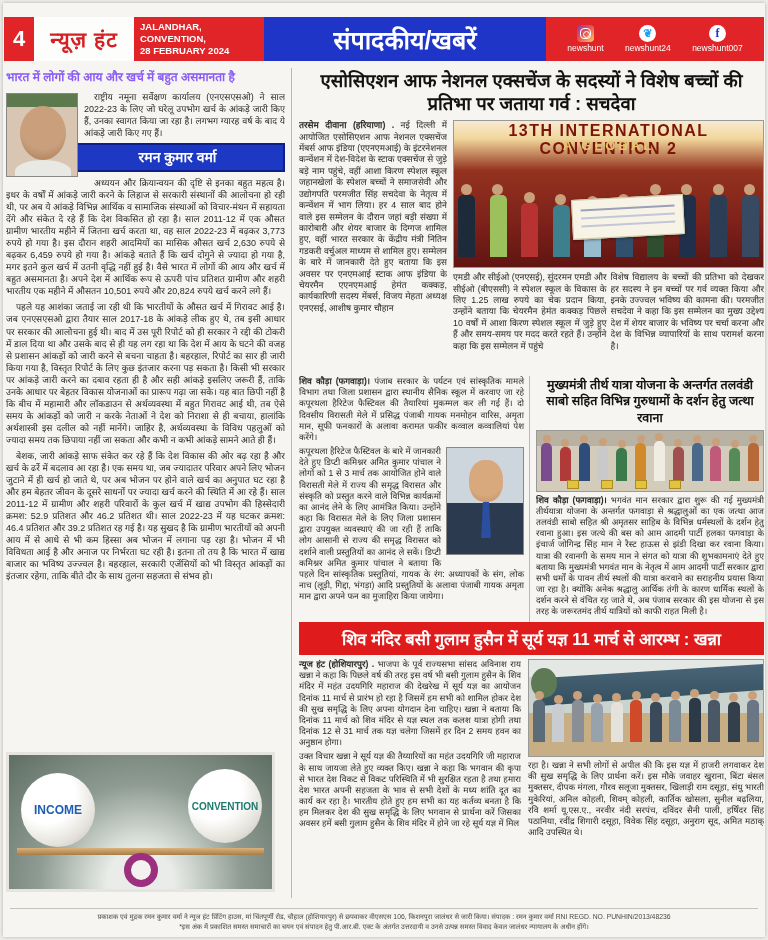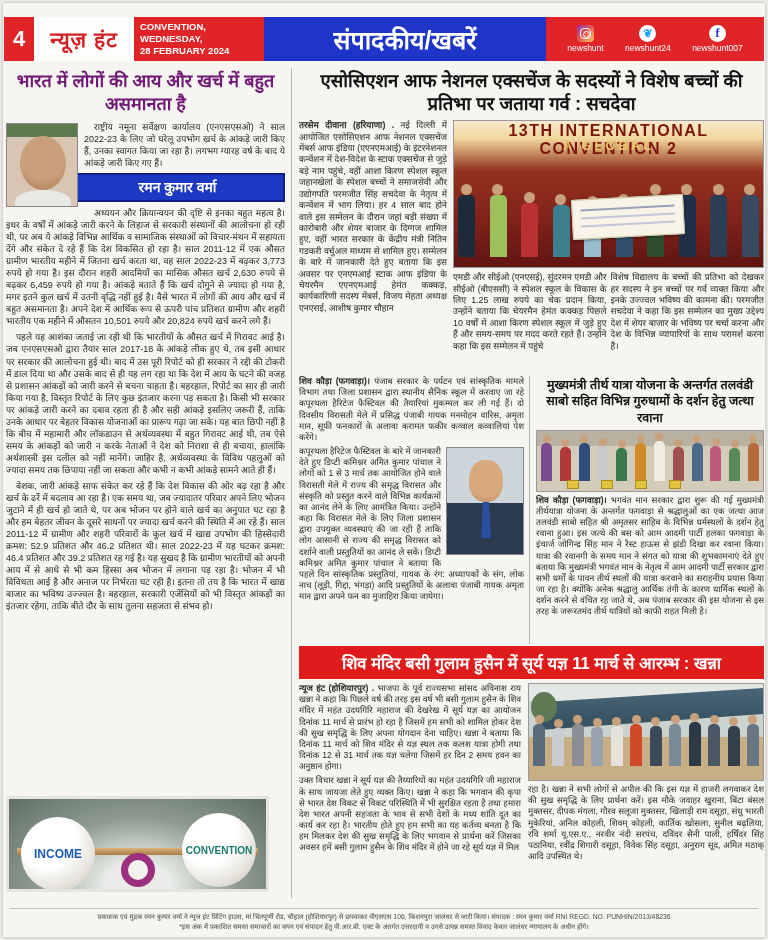--- a/index.html
+++ b/index.html
@@ -20,32 +20,32 @@
   .ic-ig{border-radius:4px;background:linear-gradient(135deg,#8a3ab9,#e95950,#fccc63);position:relative;}
   .ic-ig::before{content:"";position:absolute;inset:3px;border:1.6px solid #fff;border-radius:4px;}
   .ic-ig::after{content:"";position:absolute;left:6px;top:6px;width:5px;height:5px;border:1.4px solid #fff;border-radius:50%;}
   .ic-tw{background:#fff;color:#1da1f2;font-size:11px;font-weight:bold;}
   .ic-fb{background:#fff;color:#1f35c8;font-weight:bold;font-size:12px;font-family:"Liberation Serif",serif;}
 
   
   .leftcol{position:absolute;left:6px;top:68px;width:286px;height:830px;border-right:1px solid #b9b7b0;padding-right:6px;}
   .rightarea{position:absolute;left:299px;top:68px;width:465px;height:830px;}
 
-  .ed-title{font-size:18px;font-weight:bold;color:#701a75;text-align:center;line-height:1.25;margin:2px 0 6px;}
+  .ed-title{font-size:12px;font-weight:bold;color:#8b5cf6;text-align:left;line-height:1.25;margin:2px 0 6px;}
   .ed-body{position:absolute;top:0;left:0;right:6px;bottom:140px;overflow:hidden;}
   .ed-text{font-size:9px;line-height:1.34;color:#2b2a28;text-align:justify;}
   .ed-text p{margin:0 0 4px;text-indent:10px;}
   .author-photo{float:left;width:72px;height:84px;margin:2px 6px 2px 0;border:1px solid #888;
     background:linear-gradient(180deg,#5d7a4e 0 16%,#d9c6b2 16% 100%);position:relative;overflow:hidden;}
   .author-photo::before{content:"";position:absolute;left:13px;top:12px;width:46px;height:54px;border-radius:50%;
     background:radial-gradient(circle at 50% 38%,#caa07c 0 55%,#b78a66 80%);}
   .author-photo::after{content:"";position:absolute;left:8px;bottom:-6px;width:56px;height:22px;border-radius:50% 50% 0 0;background:#e8e8e4;}
   .author-box{clear:none;background:#1d39c4;border:2px solid #0f1f8a;color:#fff;font-weight:bold;font-size:14px;
     text-align:center;padding:3px 12px;margin:4px 0 5px;}
-  .balance{position:absolute;left:0;right:22px;bottom:6px;height:96px;border:3px solid #e5e4df;
+  .balance{position:absolute;left:0;right:16px;bottom:6px;height:140px;border:3px solid #e5e4df;
     background:radial-gradient(ellipse at 50% 95%,#e9ece8 0 18%,#8d9b92 55%,#5f6e65 100%);overflow:hidden;}
   .sphere{position:absolute;width:74px;height:74px;border-radius:50%;
     background:radial-gradient(circle at 35% 30%,#ffffff 0 40%,#e4e2da 70%,#b9b7ae 100%);
     display:flex;align-items:center;justify-content:center;font-weight:bold;}
   .sphere.left{left:12px;top:18px;color:#1f5db0;font-size:12px;}
   .sphere.right{right:10px;top:14px;color:#1d7a6e;font-size:10px;}
   .plank{position:absolute;left:8px;right:8px;bottom:34px;height:7px;background:linear-gradient(180deg,#d9b27c,#a97c46);}
   .ring{position:absolute;left:50%;bottom:2px;width:34px;height:34px;margin-left:-17px;border-radius:50%;border:7px solid #9c2f7e;background:#f3f2ee;}
 
   
@@ -101,21 +101,21 @@
   .pilgrim-photo .person:nth-child(7){background:#f0ece4;height:40px;}
   .pilgrim-photo .person:nth-child(8){background:#a05050;height:34px;}
   .pilgrim-photo .person:nth-child(9){background:#4b6a8a;}
   .pilgrim-photo .person:nth-child(10){background:#c05a7a;height:35px;}
   .pilgrim-photo .person:nth-child(11){background:#568a56;height:33px;}
   .pilgrim-photo .person:nth-child(12){background:#b66a3a;}
   .bags{position:absolute;bottom:2px;left:30px;display:flex;gap:22px;}
   .bag{width:12px;height:9px;background:#e3c23e;border:1px solid #a98c1e;}
 
   
-  .yagna{position:absolute;left:0;top:578px;width:465px;height:252px;overflow:hidden;}
+  .yagna{position:absolute;left:0;top:554px;width:465px;height:252px;overflow:hidden;}
   .yagna-banner{background:#e01b1b;color:#fff;font-weight:bold;font-size:16.5px;text-align:center;padding:5px 2px;margin-bottom:4px;}
   .yagna-row{display:flex;gap:7px;}
   .yagna-left{width:222px;height:212px;overflow:hidden;font-size:8.6px;line-height:1.3;text-align:justify;color:#2b2a28;}
   .yagna-left p{margin:0 0 3px;}
   .yagna-right{flex:1;}
   .yagna-photo{position:relative;height:98px;border:1px solid #999;overflow:hidden;background:linear-gradient(180deg,#e3e8e5 0 18%,#cbd3cf 18% 55%,#c7ae85 55% 100%);}
   .canopy{position:absolute;top:4px;left:10px;right:0;height:42px;background:linear-gradient(180deg,#4a6577,#33505e);
     clip-path:polygon(0 34%,100% 0,100% 62%,0 100%);}
   .tree{position:absolute;left:2px;top:8px;width:26px;height:30px;border-radius:50%;background:#5d7a55;}
   .yagna-photo .crowd{bottom:14px;}
@@ -143,21 +143,21 @@
 </head>
 <body>
 
 <div class="page">
   <div class="paper"></div>
 
   <div class="header">
     <div class="pagenum">4</div>
     <div class="logo">न्यूज़ हंट</div>
     <div class="dateline">
-      <span>CONVENTION, WEDNESDAY,</span>
+      <span>JALANDHAR, CONVENTION,</span>
       <span>28 FEBRUARY 2024</span>
     </div>
     <div class="section">संपादकीय/खबरें</div>
     <div class="social">
       <div class="soc-item">
         <span class="ic ic-ig"></span>
         <span class="soc-label">newshunt</span>
       </div>
       <div class="soc-item">
         <span class="ic ic-tw">❦</span>

